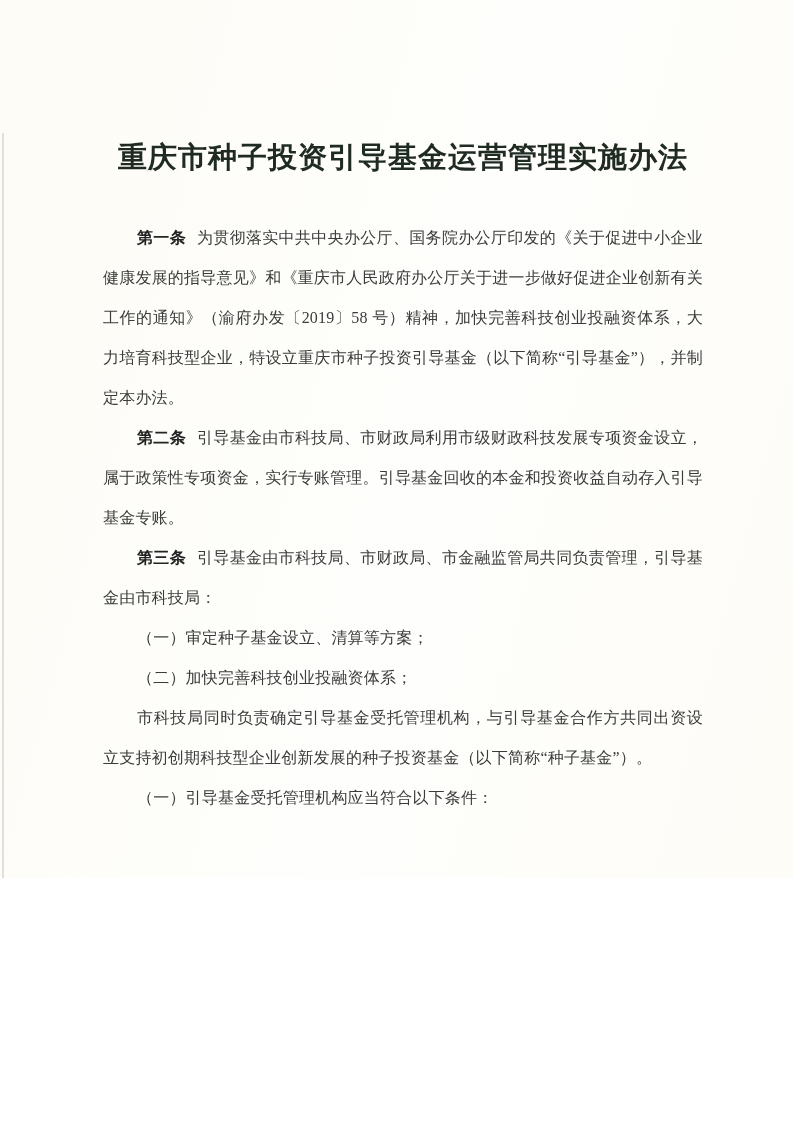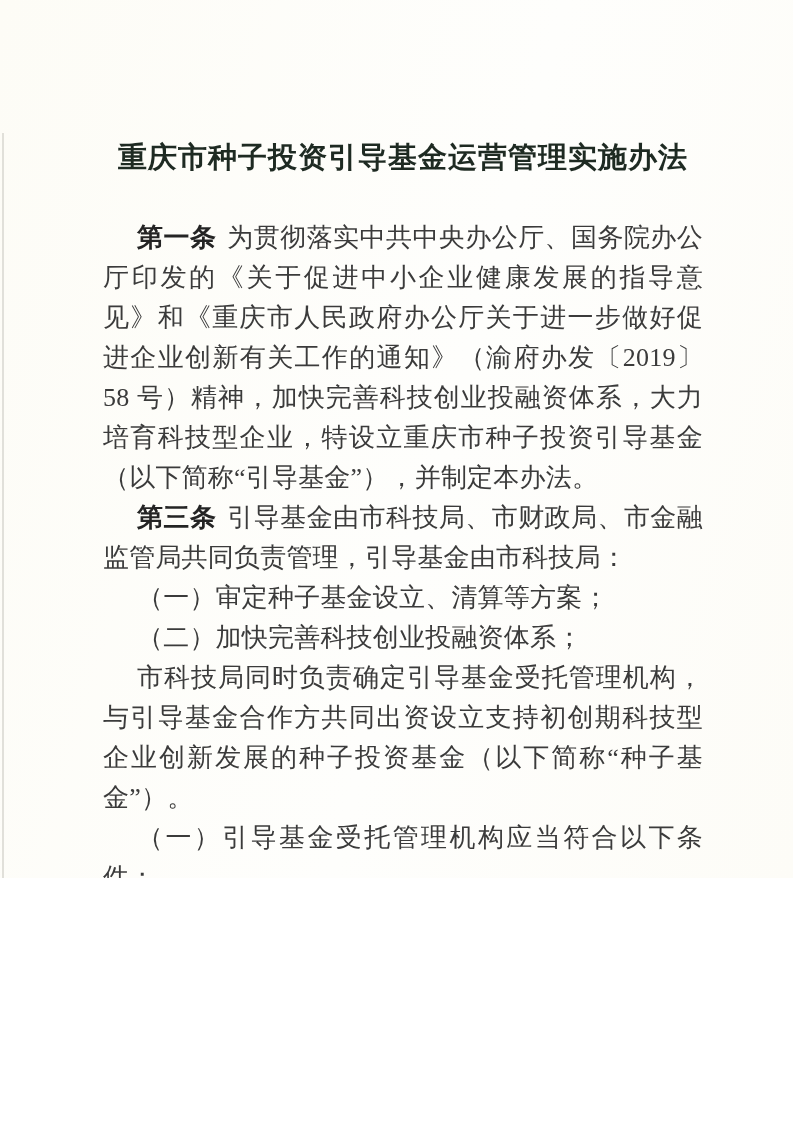--- a/index.html
+++ b/index.html
@@ -40,21 +40,21 @@
     font-size: 29px;
     line-height: 38px;
     font-weight: 700;
     text-align: center;
     letter-spacing: 1px;
     color: #1e2a22;
     white-space: nowrap;
   }
   .para {
     margin: 0;
-    font-size: 26px;
+    font-size: 16px;
     line-height: 40px;
     text-align: justify;
     text-indent: 34px;
     color: #3b3b3b;
     letter-spacing: 0.2px;
   }
   .para-label {
     font-weight: 700;
     color: #242424;
   }
@@ -81,20 +81,21 @@
 <body>
 
 <div class="sheet">
   <div class="scan-edge"></div>
 
   <div class="content">
     <h1 class="doc-title">重庆市种子投资引导基金运营管理实施办法</h1>
 
     <p class="para"><span class="para-label">第一条</span><span>为贯彻落实中共中央办公厅、国务院办公厅印发的《关于促进中小企业健康发展的指导意见》和《重庆市人民政府办公厅关于进一步做好促进企业创新有关工作的通知》（渝府办发〔2019〕58 号）精神，加快完善科技创业投融资体系，大力培育科技型企业，特设立重庆市种子投资引导基金（以下简称“引导基金”），并制定本办法。</span></p>
 
+    <p class="para"><span class="para-label">第二条</span><span>引导基金由市科技局、市财政局利用市级财政科技发展专项资金设立，属于政策性专项资金，实行专账管理。引导基金回收的本金和投资收益自动存入引导基金专账。</span></p>
 
     <p class="para"><span class="para-label">第三条</span><span>引导基金由市科技局、市财政局、市金融监管局共同负责管理，引导基金由市科技局：</span></p>
 
     <p class="para"><span class="para-label"></span><span>（一）审定种子基金设立、清算等方案；</span></p>
 
     <p class="para"><span class="para-label"></span><span>（二）加快完善科技创业投融资体系；</span></p>
 
 
     <p class="para"><span class="para-label"></span><span>市科技局同时负责确定引导基金受托管理机构，与引导基金合作方共同出资设立支持初创期科技型企业创新发展的种子投资基金（以下简称“种子基金”）。</span></p>
 

